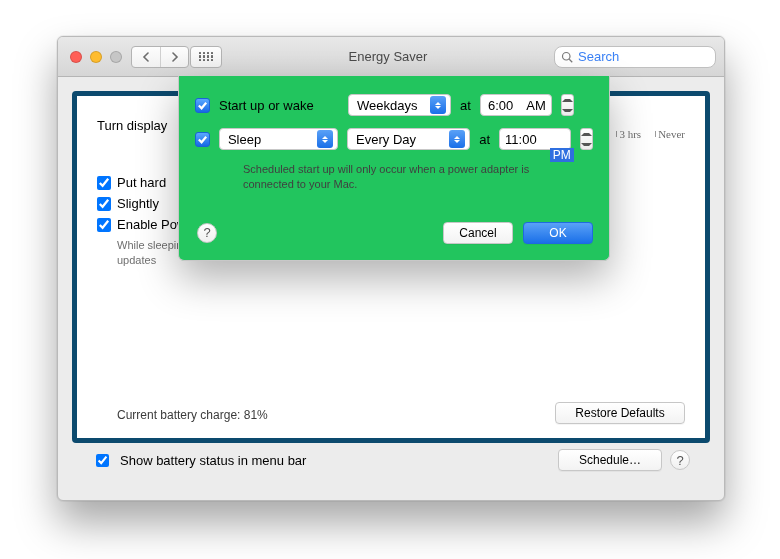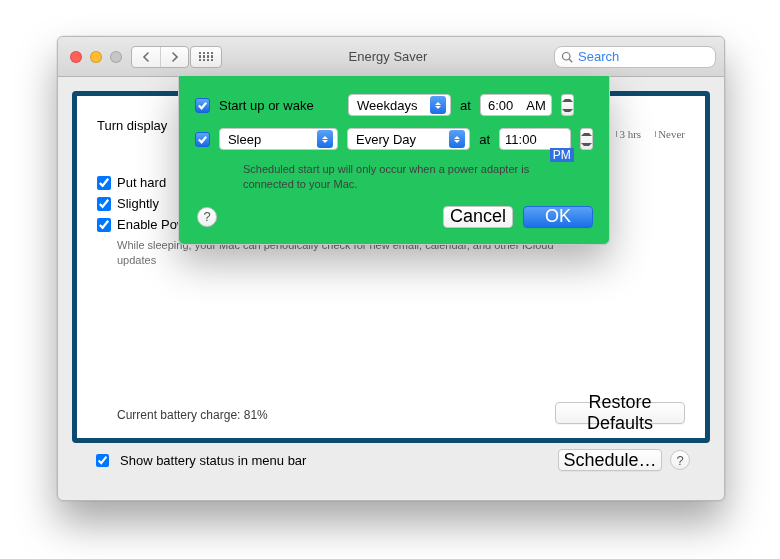--- a/index.html
+++ b/index.html
@@ -151,21 +151,21 @@
     font-size: 12px;
     color:#3b3b3b;
   }
 
   .mac-button {
     height: 22px;
     padding: 0 14px;
     border: 1px solid #c7c7c7;
     border-radius: 4px;
     background: linear-gradient(#ffffff, #f3f3f3);
-    font-size: 18px;
+    font-size: 12px;
     color:#000;
     display:inline-flex;
     align-items:center;
     justify-content:center;
     box-shadow: 0 1px 0 rgba(0,0,0,0.04);
   }
   .mac-button.primary {
     background: linear-gradient(#5aa1f7, #1a6fe8);
     border-color:#1f6adf;
     color:#fff;
@@ -267,21 +267,21 @@
   }
   .time-stepper div{flex:1;display:flex;align-items:center;justify-content:center;}
   .time-stepper .tcaret{width:0;height:0;border-left:3px solid transparent;border-right:3px solid transparent;}
   .time-stepper .tcaret.u{border-bottom:3px solid #555;}
   .time-stepper .tcaret.d{border-top:3px solid #555;}
 
   .modal-note {
     font-size: 11px;
     color:#404040;
     line-height:1.35;
-    margin: 4px 0 14px 48px;
+    margin: 4px 0 30px 48px;
     max-width: 300px;
   }
   .modal-footer {
     display:flex;align-items:center;gap:10px;
   }
   .modal-footer .spacer{flex:1;}
   .modal-help { margin-left: 2px; }
 
 </style>
 </head>

